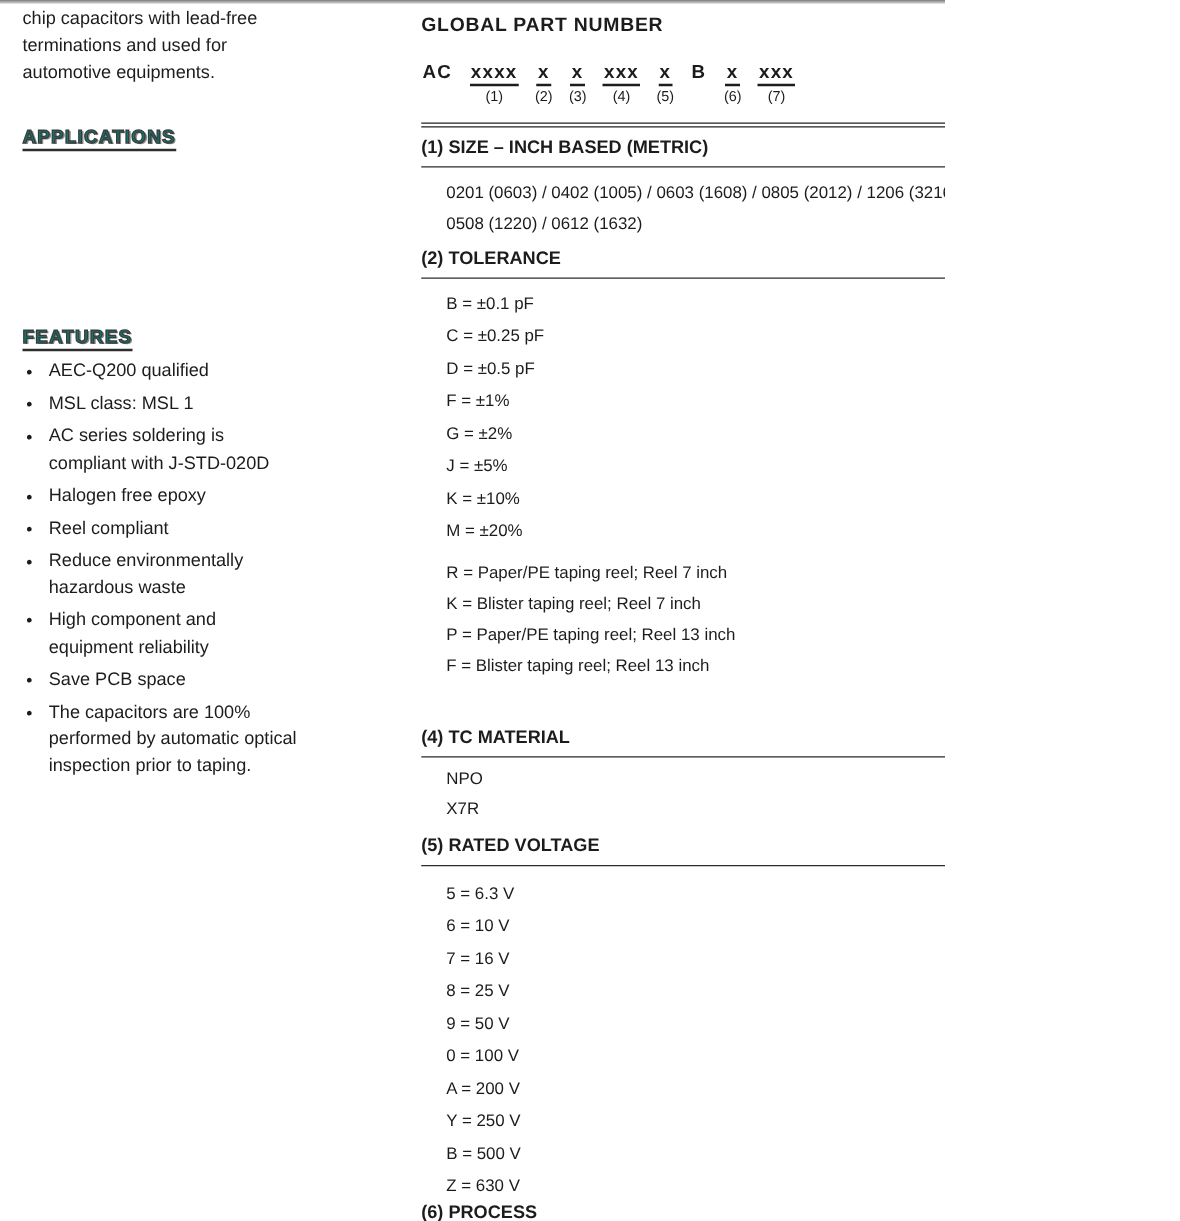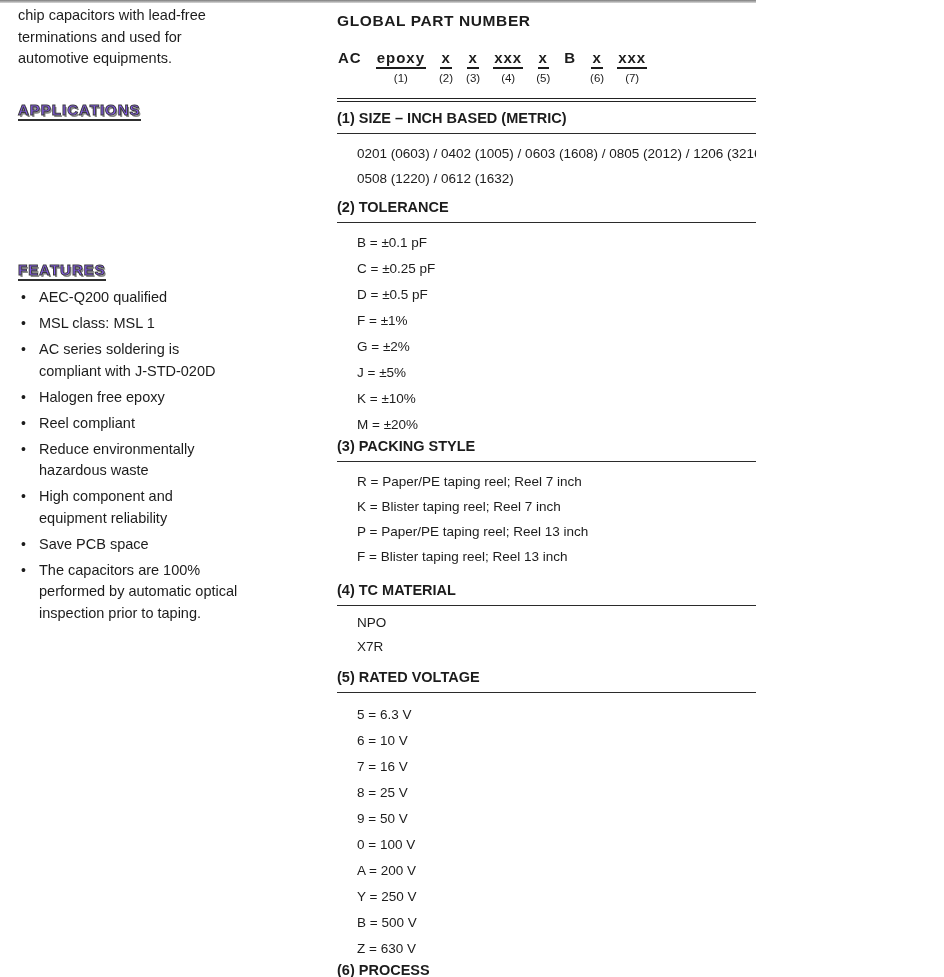--- a/index.html
+++ b/index.html
@@ -19,21 +19,21 @@
 
   
   .intro{
     position:absolute;left:18px;top:5px;width:310px;
     font-size:14.5px;line-height:21.5px;
     white-space:pre-line;
   }
   .outline-head{
     position:absolute;left:18px;
     font-size:15px;font-weight:bold;letter-spacing:1px;
-    color:#8b5cf6;
+    color:#0f766e;
     -webkit-text-stroke:1px #3a3a3a;
     text-shadow:1.5px 1.5px 0 #8a8a8a;
     border-bottom:2px solid #2e2e2e;
     padding-bottom:1px;
     display:inline-block;
   }
   .app-head{top:101px;}
   .feat-head{top:261px;}
   .app-list{
     position:absolute;left:18px;top:124px;width:310px;
@@ -134,21 +134,21 @@
 
   <div class="rcol">
     <div class="gpn-title">GLOBAL PART NUMBER</div>
 
     <div class="pn-row">
       <div class="pn-seg">
         <span class="pn-text">AC</span>
         <span class="pn-label"></span>
       </div>
       <div class="pn-seg u">
-        <span class="pn-text">epoxy</span>
+        <span class="pn-text">xxxx</span>
         <span class="pn-label">(1)</span>
       </div>
       <div class="pn-seg u">
         <span class="pn-text">x</span>
         <span class="pn-label">(2)</span>
       </div>
       <div class="pn-seg u">
         <span class="pn-text">x</span>
         <span class="pn-label">(3)</span>
       </div>
@@ -188,21 +188,20 @@
 C = ±0.25 pF
 D = ±0.5 pF
 F = ±1%
 G = ±2%
 J = ±5%
 K = ±10%
 M = ±20%</div>
     </div>
 
     <div class="sec sec-pack">
-      <div class="sec-h">(3) PACKING STYLE</div>
       <div class="sec-body">R = Paper/PE taping reel; Reel 7 inch
 K = Blister taping reel; Reel 7 inch
 P = Paper/PE taping reel; Reel 13 inch
 F = Blister taping reel; Reel 13 inch</div>
     </div>
 
     <div class="sec sec-tc">
       <div class="sec-h">(4) TC MATERIAL</div>
       <div class="sec-body">NPO
 X7R</div>

